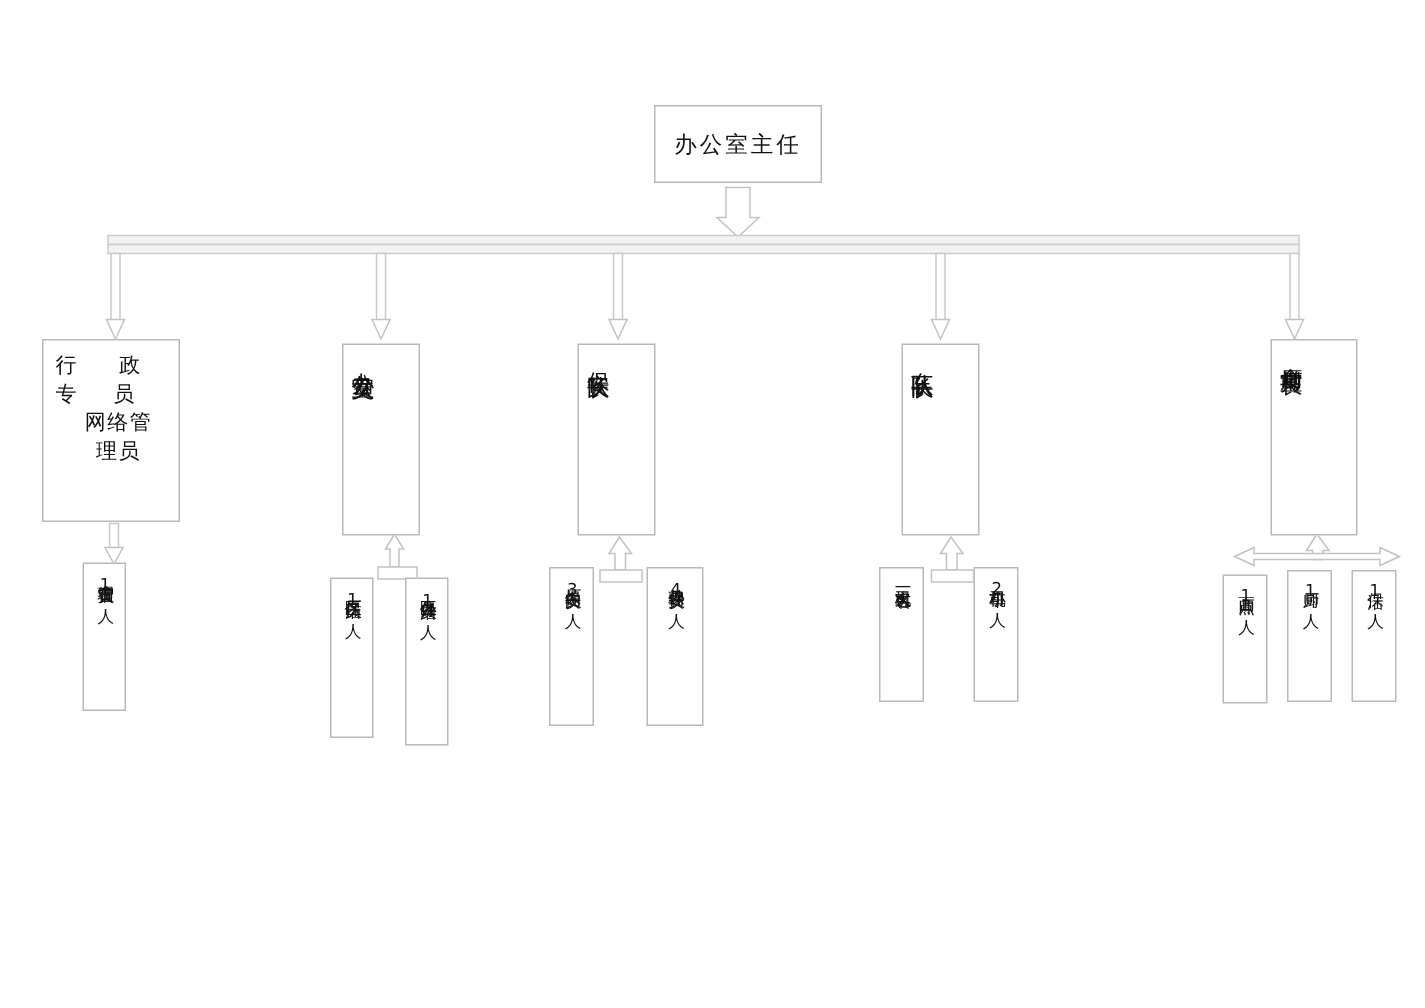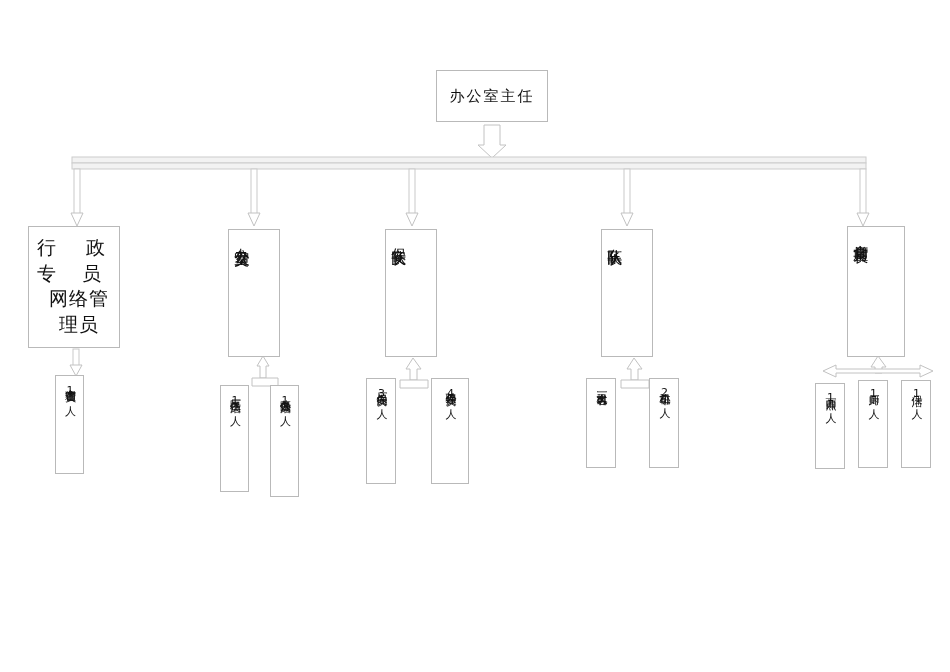--- a/index.html
+++ b/index.html
@@ -82,21 +82,21 @@
   .leaf .vtext {
     font-size: 11px;
     letter-spacing: 0.5px;
     line-height: 1.08;
   }
 
   
   .box.textblock {
     padding: 8px 8px 4px 8px;
     font-family: "DejaVu Sans", "Liberation Sans", sans-serif;
-    font-size: 19px;
+    font-size: 14px;
     line-height: 1.35;
     color: #111;
   }
   .box.textblock .ln {
     display: block;
     white-space: nowrap;
   }
   .box.textblock .spaced {
     letter-spacing: 12px;
   }

